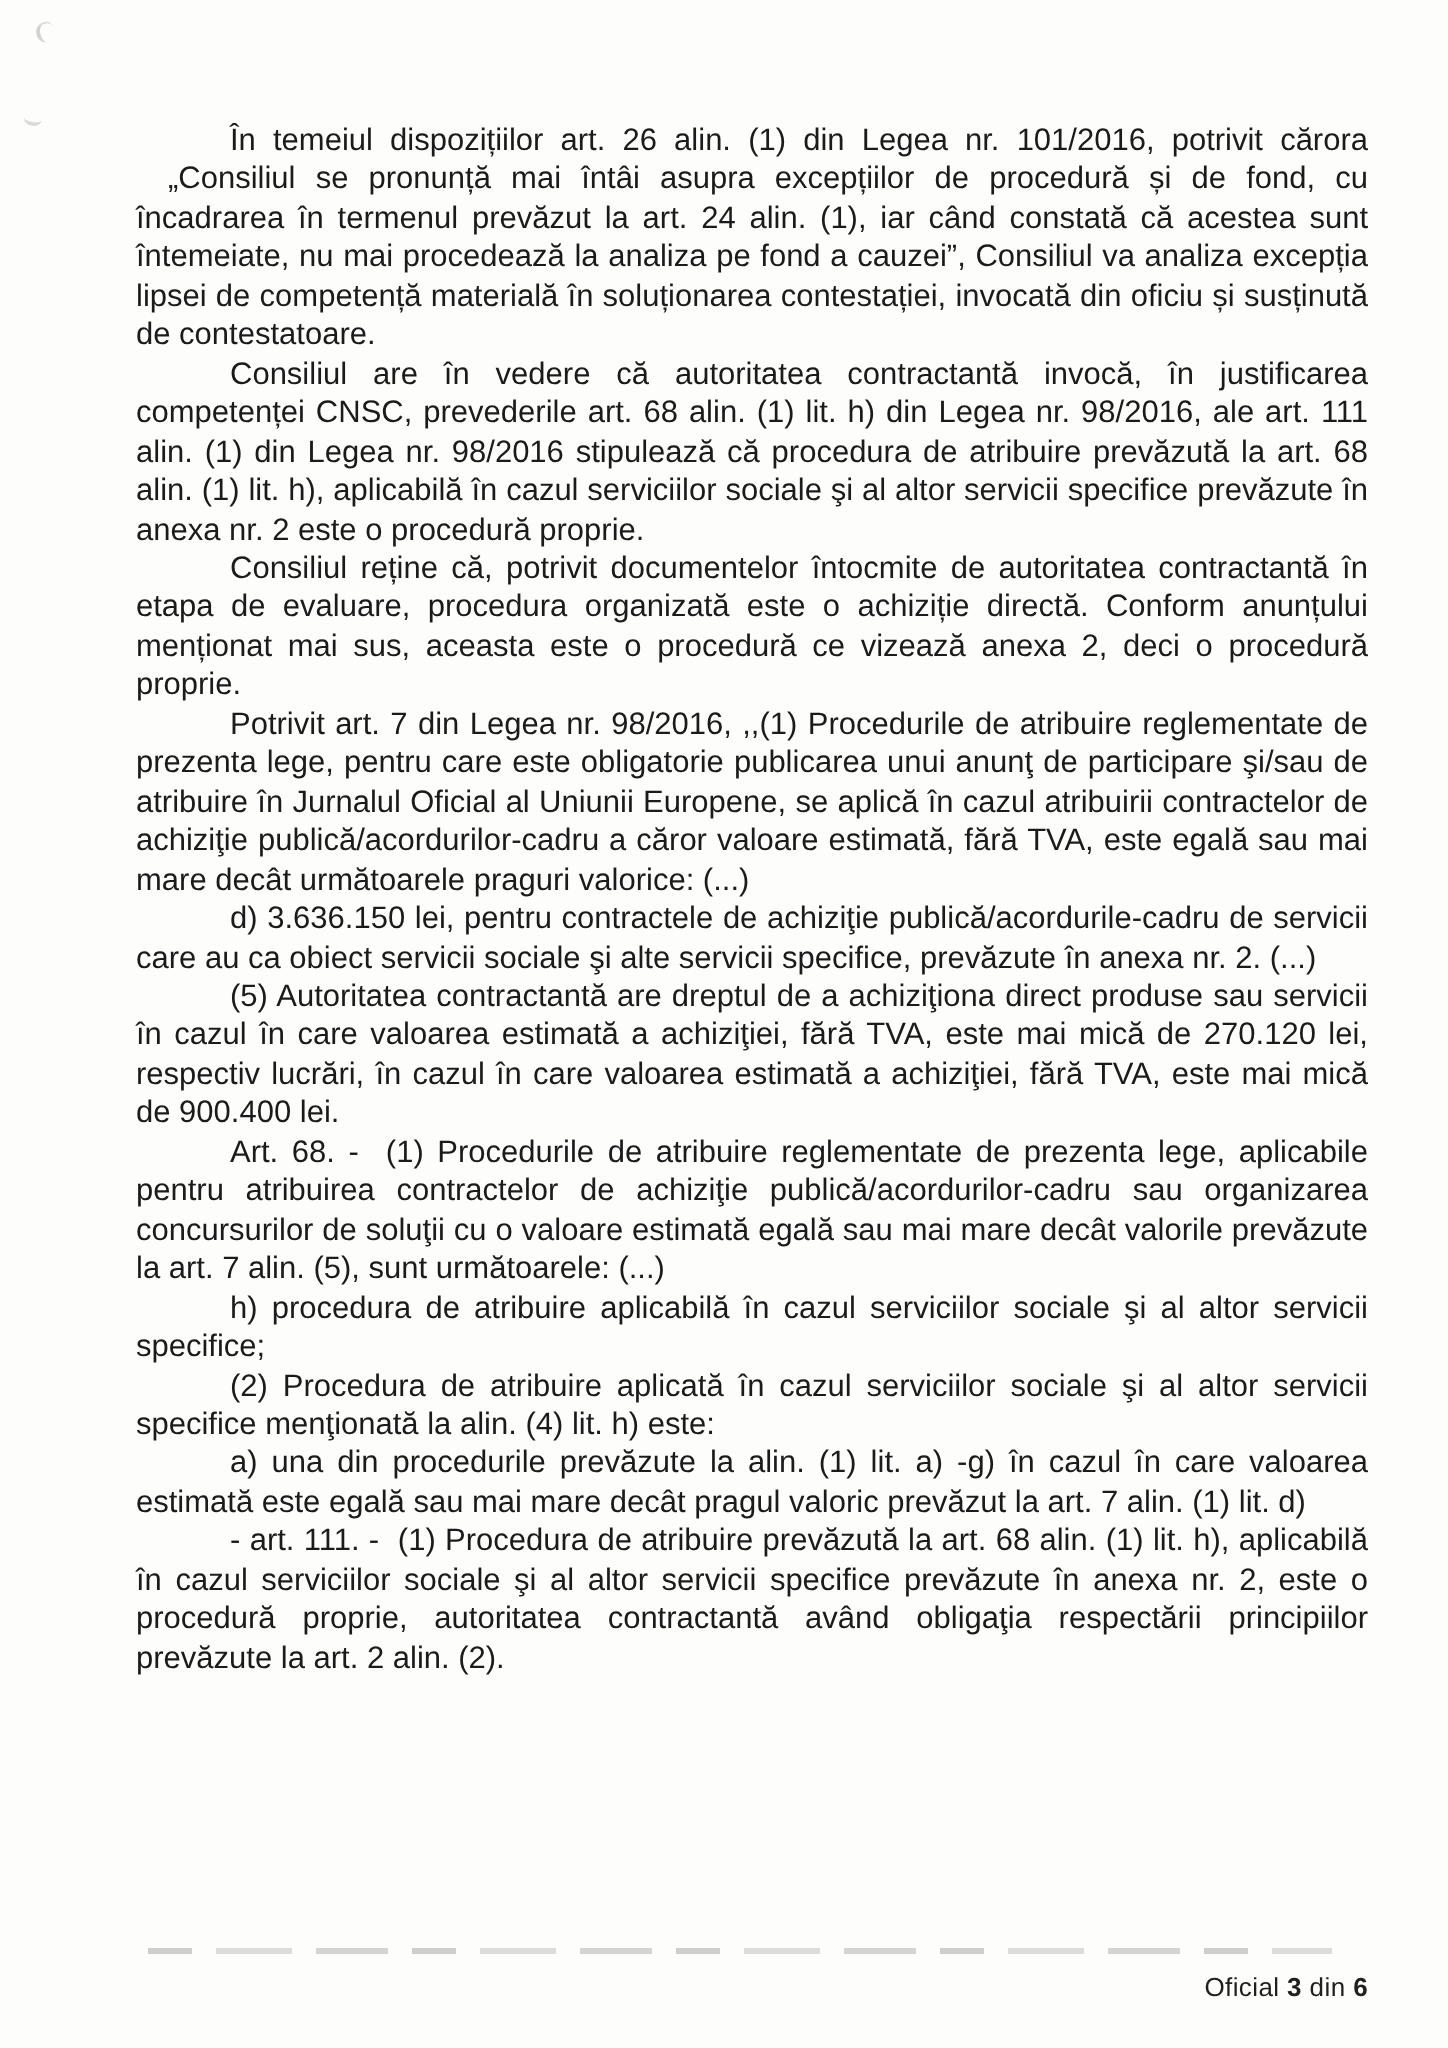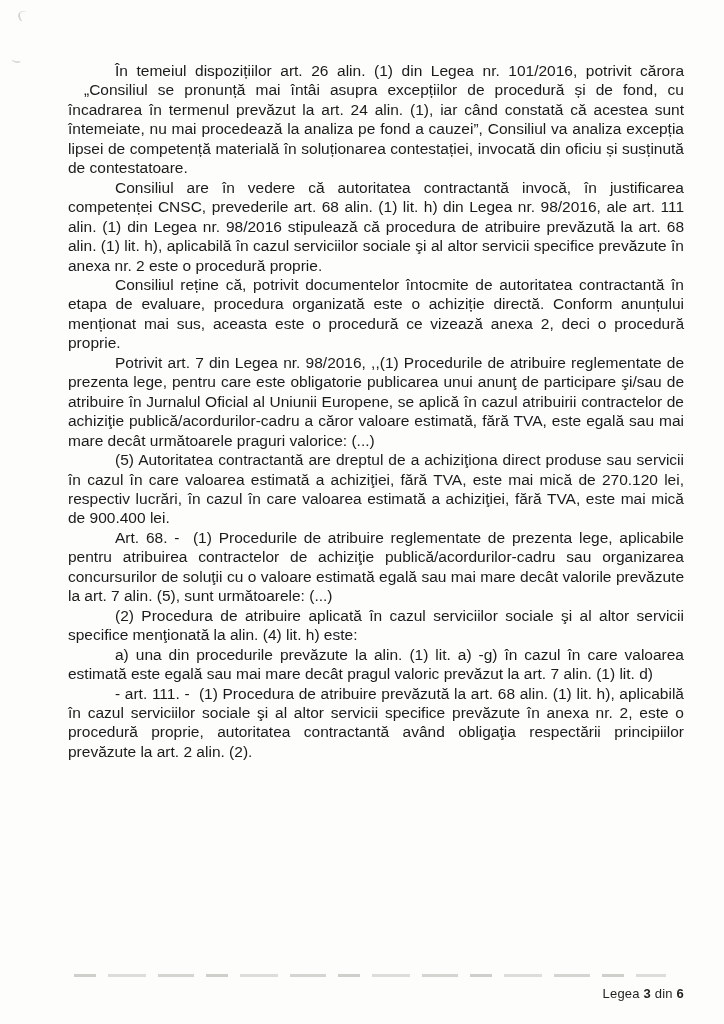--- a/index.html
+++ b/index.html
@@ -51,23 +51,25 @@
 
 <div class="page">
   <div class="speck-1"></div>
   <div class="speck-2"></div>
 
   <div id="doc-body" class="doc-body">
       <p class="para"><span>În temeiul dispozițiilor art. 26 alin. (1) din Legea nr. 101/2016, potrivit cărora </span><span class="it">„Consiliul se pronunță mai întâi asupra excepțiilor de procedură și de fond, cu încadrarea în termenul prevăzut la art. 24 alin. (1), iar când constată că acestea sunt întemeiate, nu mai procedează la analiza pe fond a cauzei”</span><span>, Consiliul va analiza excepția lipsei de competență materială în soluționarea contestației, invocată din oficiu și susținută de contestatoare.</span></p>
       <p class="para"><span>Consiliul are în vedere că autoritatea contractantă invocă, în justificarea competenței CNSC, prevederile art. 68 alin. (1) lit. h) din Legea nr. 98/2016, ale art. 111 alin. (1) din Legea nr. 98/2016 stipulează că procedura de atribuire prevăzută la art. 68 alin. (1) lit. h), aplicabilă în cazul serviciilor sociale şi al altor servicii specifice prevăzute în anexa nr. 2 este o procedură proprie.</span></p>
       <p class="para"><span>Consiliul reține că, potrivit documentelor întocmite de autoritatea contractantă în etapa de evaluare, procedura organizată este o achiziție directă. Conform anunțului menționat mai sus, aceasta este o procedură ce vizează anexa 2, deci o procedură proprie.</span></p>
       <p class="para"><span>Potrivit art. 7 din Legea nr. 98/2016, ,,(1) Procedurile de atribuire reglementate de prezenta lege, pentru care este obligatorie publicarea unui anunţ de participare şi/sau de atribuire în Jurnalul Oficial al Uniunii Europene, se aplică în cazul atribuirii contractelor de achiziţie publică/acordurilor-cadru a căror valoare estimată, fără TVA, este egală sau mai mare decât următoarele praguri valorice: (...)</span></p>
+      <p class="para"><span>d) 3.636.150 lei, pentru contractele de achiziţie publică/acordurile-cadru de servicii care au ca obiect servicii sociale şi alte servicii specifice, prevăzute în anexa nr. 2. (...)</span></p>
       <p class="para"><span>(5) Autoritatea contractantă are dreptul de a achiziţiona direct produse sau servicii în cazul în care valoarea estimată a achiziţiei, fără TVA, este mai mică de 270.120 lei, respectiv lucrări, în cazul în care valoarea estimată a achiziţiei, fără TVA, este mai mică de 900.400 lei.</span></p>
       <p class="para"><span>Art. 68. -&nbsp; (1) Procedurile de atribuire reglementate de prezenta lege, aplicabile pentru atribuirea contractelor de achiziţie publică/acordurilor-cadru sau organizarea concursurilor de soluţii cu o valoare estimată egală sau mai mare decât valorile prevăzute la art. 7 alin. (5), sunt următoarele: (...)</span></p>
+      <p class="para"><span>h) procedura de atribuire aplicabilă în cazul serviciilor sociale şi al altor servicii specifice;</span></p>
       <p class="para"><span>(2) Procedura de atribuire aplicată în cazul serviciilor sociale şi al altor servicii specifice menţionată la alin. (4) lit. h) este:</span></p>
       <p class="para"><span>a) una din procedurile prevăzute la alin. (1) lit. a) -g) în cazul în care valoarea estimată este egală sau mai mare decât pragul valoric prevăzut la art. 7 alin. (1) lit. d)</span></p>
       <p class="para"><span>- art. 111. -&nbsp; (1) Procedura de atribuire prevăzută la art. 68 alin. (1) lit. h), aplicabilă în cazul serviciilor sociale şi al altor servicii specifice prevăzute în anexa nr. 2, este o procedură proprie, autoritatea contractantă având obligaţia respectării principiilor prevăzute la art. 2 alin. (2).</span></p>
     </div>
 
   <div class="streak"></div>
 
-  <div class="footer"><span>Legea</span> <span class="b">3</span> <span>din</span> <span class="b">6</span></div>
+  <div class="footer"><span>Oficial</span> <span class="b">3</span> <span>din</span> <span class="b">6</span></div>
 </div>
 
 </body></html>

